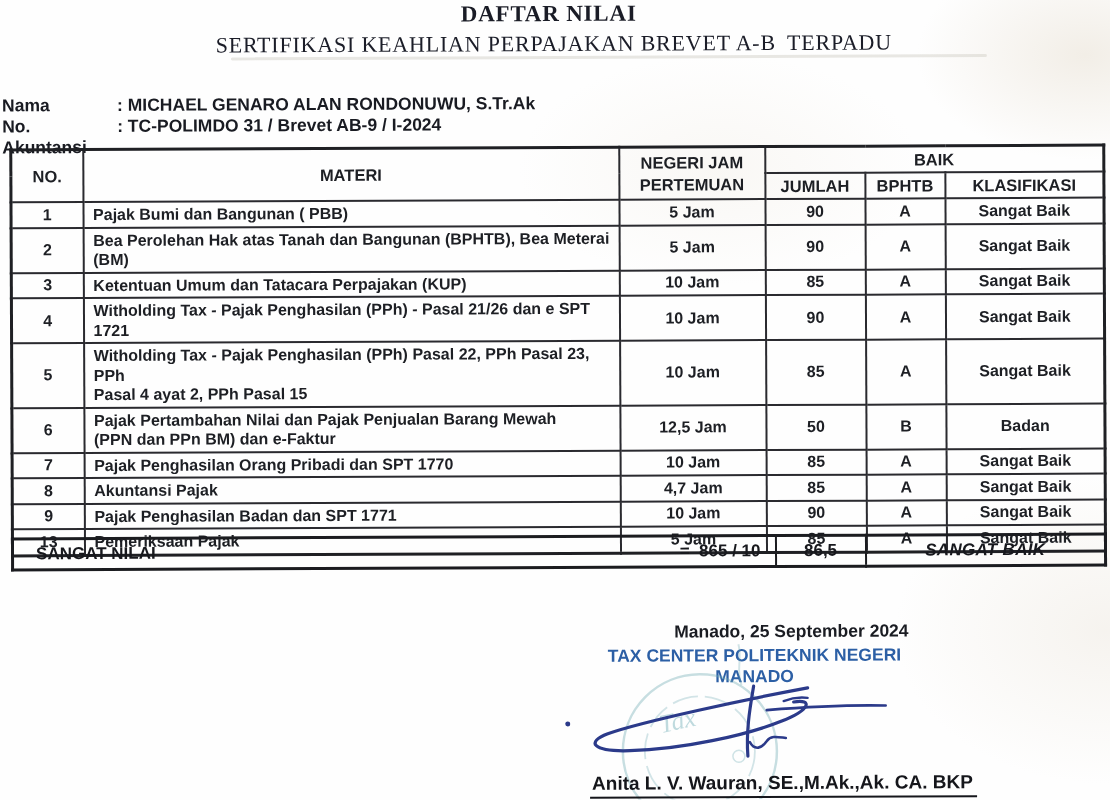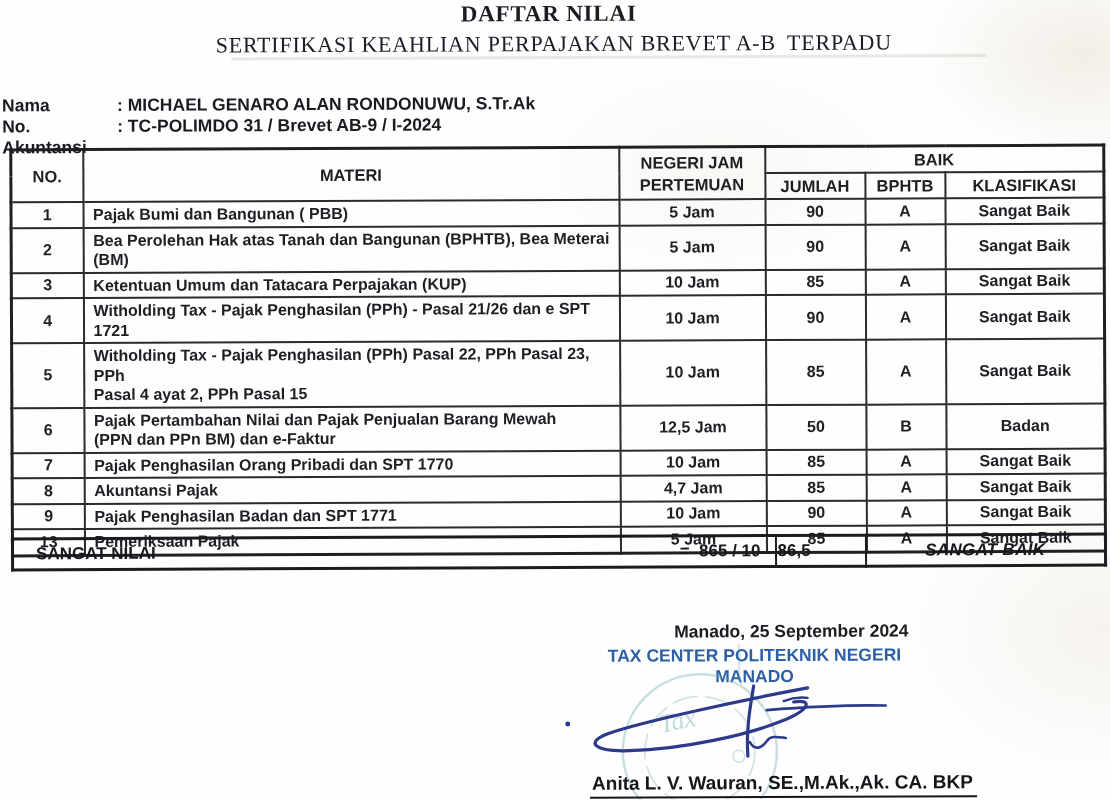--- a/index.html
+++ b/index.html
@@ -34,21 +34,21 @@
   .grades tbody tr{height:24px;}
   .grades td.c{text-align:center;}
   .grades td.materi-cell{text-align:left;padding:2px 4px 2px 9px;white-space:pre-line;line-height:19.5px;}
 
   .total-table{position:absolute;top:535px;left:10px;width:1093px;height:34px;
     border:3.5px solid #1b1c20;font-size:17px;font-weight:bold;color:#17181d;}
   .total-table td{border:2.5px solid #1b1c20;}
   .total-main{padding:2px 14px 2px 22px;}
   .total-main .wrap{display:flex;justify-content:space-between;align-items:center;}
   .total-calc{white-space:pre;}
-  .total-angka{text-align:left;}
+  .total-angka{text-align:center;}
   .total-klas{text-align:center;font-style:italic;letter-spacing:.3px;}
 
   .place-date{position:absolute;top:622px;left:640px;width:300px;text-align:center;font-size:17.5px;font-weight:600;color:#1a1c22;}
   .org-name{position:absolute;top:646px;left:575px;width:356px;text-align:center;font-size:17.5px;font-weight:bold;color:#2c5fa5;}
   .sig-svg{position:absolute;top:600px;left:520px;width:590px;height:200px;}
   .signer-name{position:absolute;top:773px;left:588px;font-size:19px;font-weight:bold;color:#15161b;
     border-bottom:2.5px solid #15161b;padding:0 4px 2px 2px;}
 </style>
 </head>
 <body>

